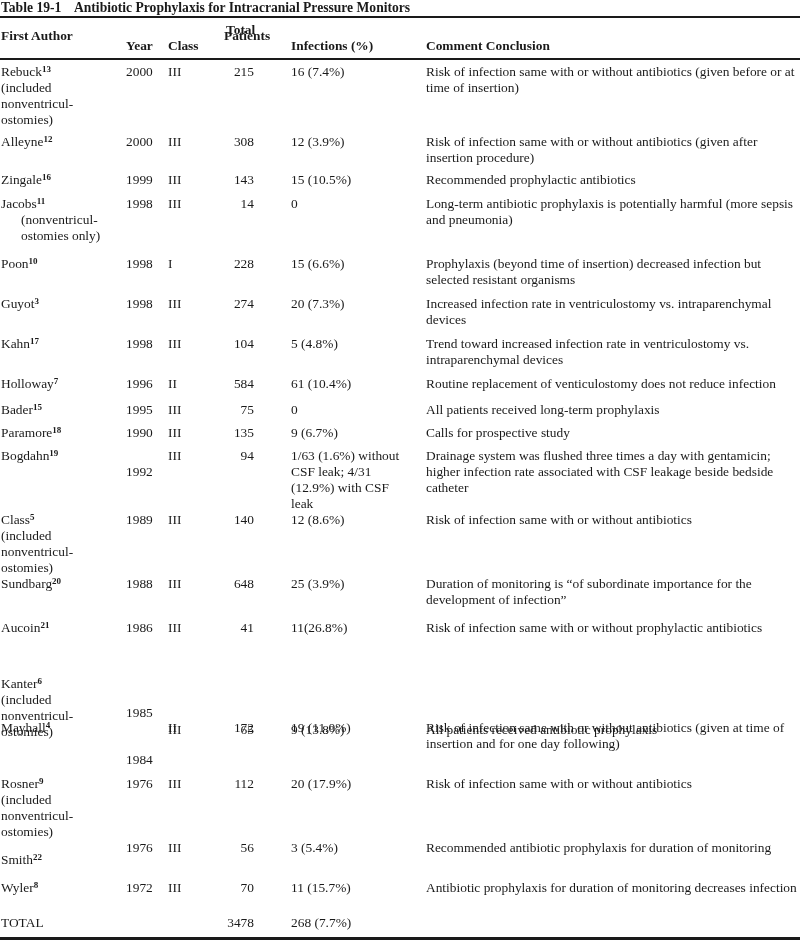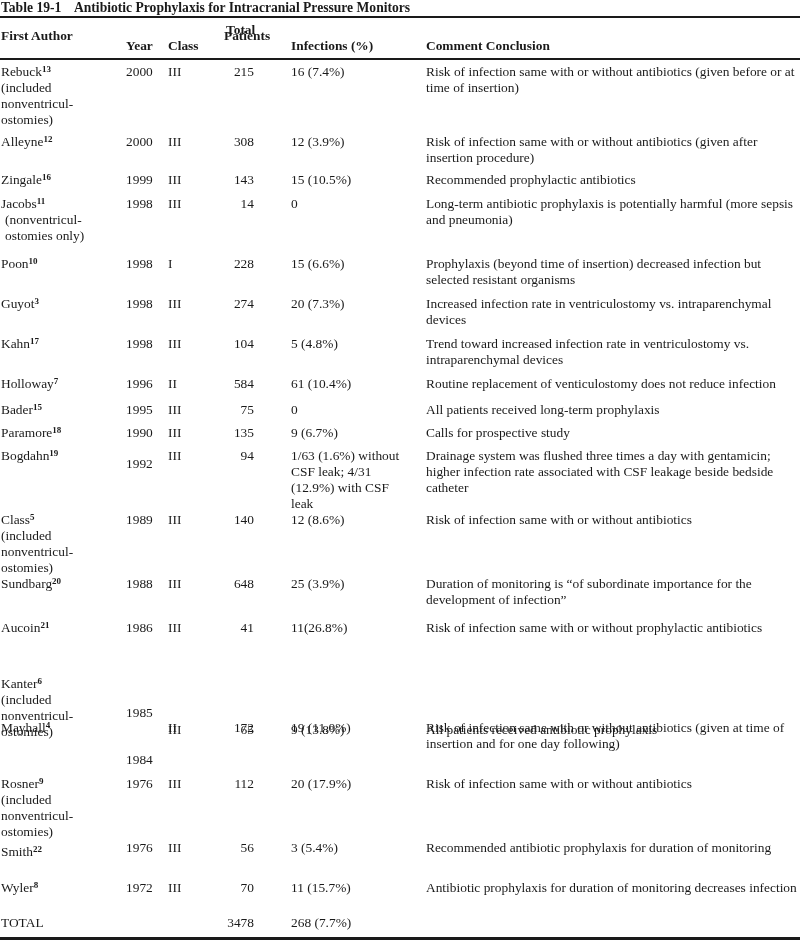--- a/index.html
+++ b/index.html
@@ -18,21 +18,21 @@
   .rule.head { top: 58px; height: 2px; }
   .rule.bottom { top: 937px; height: 3px; }
   .hdr { position: absolute; font-weight: bold; line-height: 16px; white-space: nowrap; }
   .cell { position: absolute; line-height: 16px; }
   .c-author { left: 1px; width: 118px; }
   .c-year { left: 126px; width: 36px; }
   .c-class { left: 168px; width: 40px; }
   .c-total { left: 212px; width: 42px; text-align: right; }
   .c-inf { left: 291px; width: 112px; }
   .c-comment { left: 426px; width: 374px; }
-  .indent { padding-left: 4px; }
+  .indent { padding-left: 20px; }
   sup { font-size: 9px; line-height: 0; font-weight: bold; vertical-align: 4px; }
   .row { position: absolute; left: 0; width: 800px; }
 </style>
 </head>
 <body>
 
 <div class="caption">
   <span class="num">Table 19-1</span>
   <span>Antibiotic Prophylaxis for Intracranial Pressure Monitors</span>
 </div>
@@ -134,21 +134,21 @@
     <div class="row" style="top: 425px;">
       <div class="cell c-author" style="top: 0px;"><span>Paramore</span><sup>18</sup></div>
       <div class="cell c-year" style="top: 0px;">1990</div>
       <div class="cell c-class" style="top: 0px;">III</div>
       <div class="cell c-total" style="top: 0px;">135</div>
       <div class="cell c-inf" style="top: 0px;">9 (6.7%)</div>
       <div class="cell c-comment" style="top: 0px;">Calls for prospective study</div>
     </div>
     <div class="row" style="top: 448px;">
       <div class="cell c-author" style="top: 0px;"><span>Bogdahn</span><sup>19</sup></div>
-      <div class="cell c-year" style="top: 8px;">1992</div>
+      <div class="cell c-year" style="top: 16px;">1992</div>
       <div class="cell c-class" style="top: 0px;">III</div>
       <div class="cell c-total" style="top: 0px;">94</div>
       <div class="cell c-inf" style="top: 0px; width: 110px;">1/63 (1.6%) without CSF leak; 4/31 (12.9%) with CSF leak</div>
       <div class="cell c-comment" style="top: 0px;">Drainage system was flushed three times a day with gentamicin; higher infection rate associated with CSF leakage beside bedside catheter</div>
     </div>
     <div class="row" style="top: 512px;">
       <div class="cell c-author" style="top: 0px;"><span>Class</span><sup>5</sup></div>
       <div class="cell c-author" style="top: 16px;">
         <div>(included</div>
         <div>nonventricul-</div>
@@ -204,21 +204,21 @@
         <div>nonventricul-</div>
         <div>ostomies)</div>
       </div>
       <div class="cell c-year" style="top: 0px;">1976</div>
       <div class="cell c-class" style="top: 0px;">III</div>
       <div class="cell c-total" style="top: 0px;">112</div>
       <div class="cell c-inf" style="top: 0px;">20 (17.9%)</div>
       <div class="cell c-comment" style="top: 0px;">Risk of infection same with or without antibiotics</div>
     </div>
     <div class="row" style="top: 840px;">
-      <div class="cell c-author" style="top: 4px; font-family: Liberation Serif, serif;"><span>Smith</span><sup>22</sup></div>
+      <div class="cell c-author" style="top: 12px; font-family: Liberation Serif, serif;"><span>Smith</span><sup>22</sup></div>
       <div class="cell c-year" style="top: 0px;">1976</div>
       <div class="cell c-class" style="top: 0px;">III</div>
       <div class="cell c-total" style="top: 0px;">56</div>
       <div class="cell c-inf" style="top: 0px;">3 (5.4%)</div>
       <div class="cell c-comment" style="top: 0px;">Recommended antibiotic prophylaxis for duration of monitoring</div>
     </div>
     <div class="row" style="top: 880px;">
       <div class="cell c-author" style="top: 0px;"><span>Wyler</span><sup>8</sup></div>
       <div class="cell c-year" style="top: 0px;">1972</div>
       <div class="cell c-class" style="top: 0px;">III</div>

